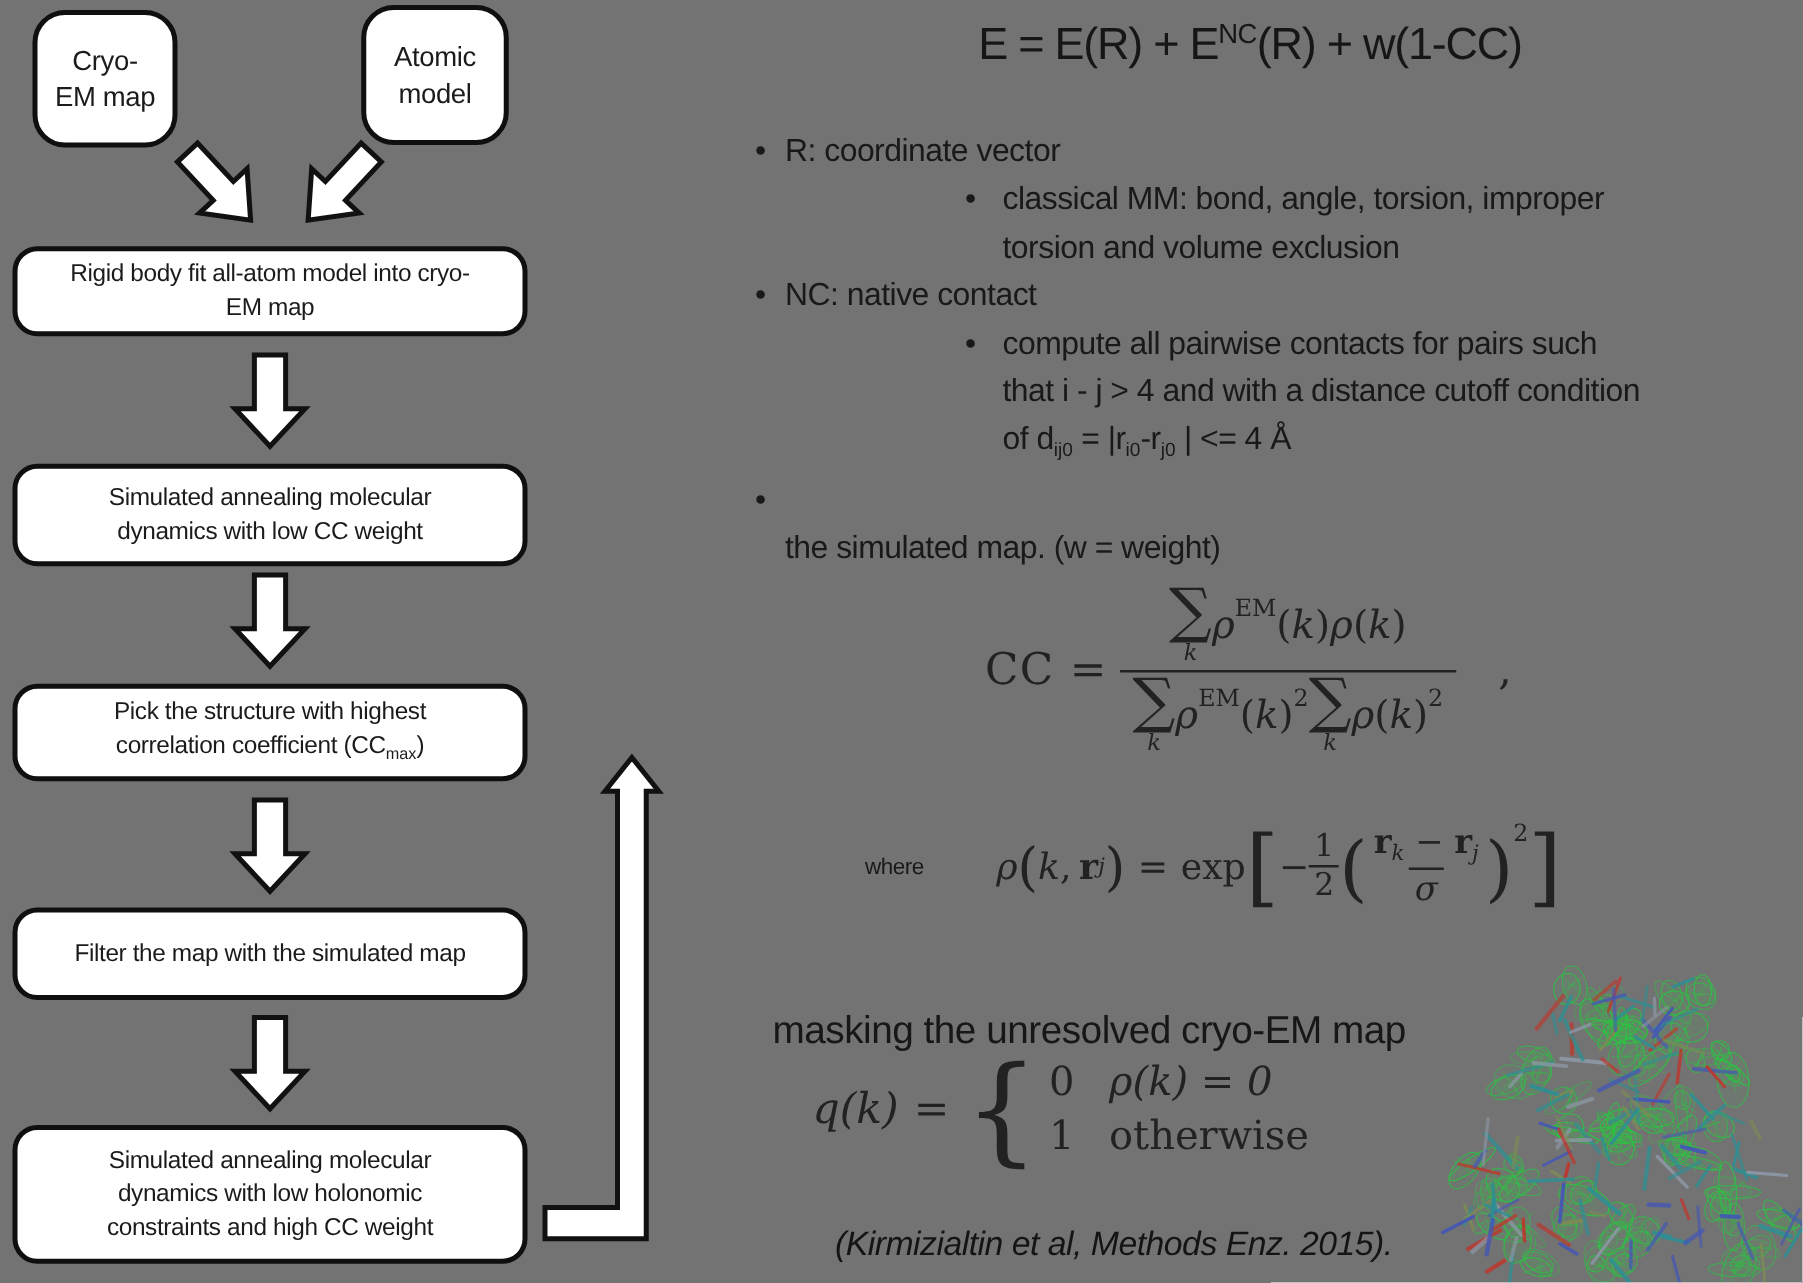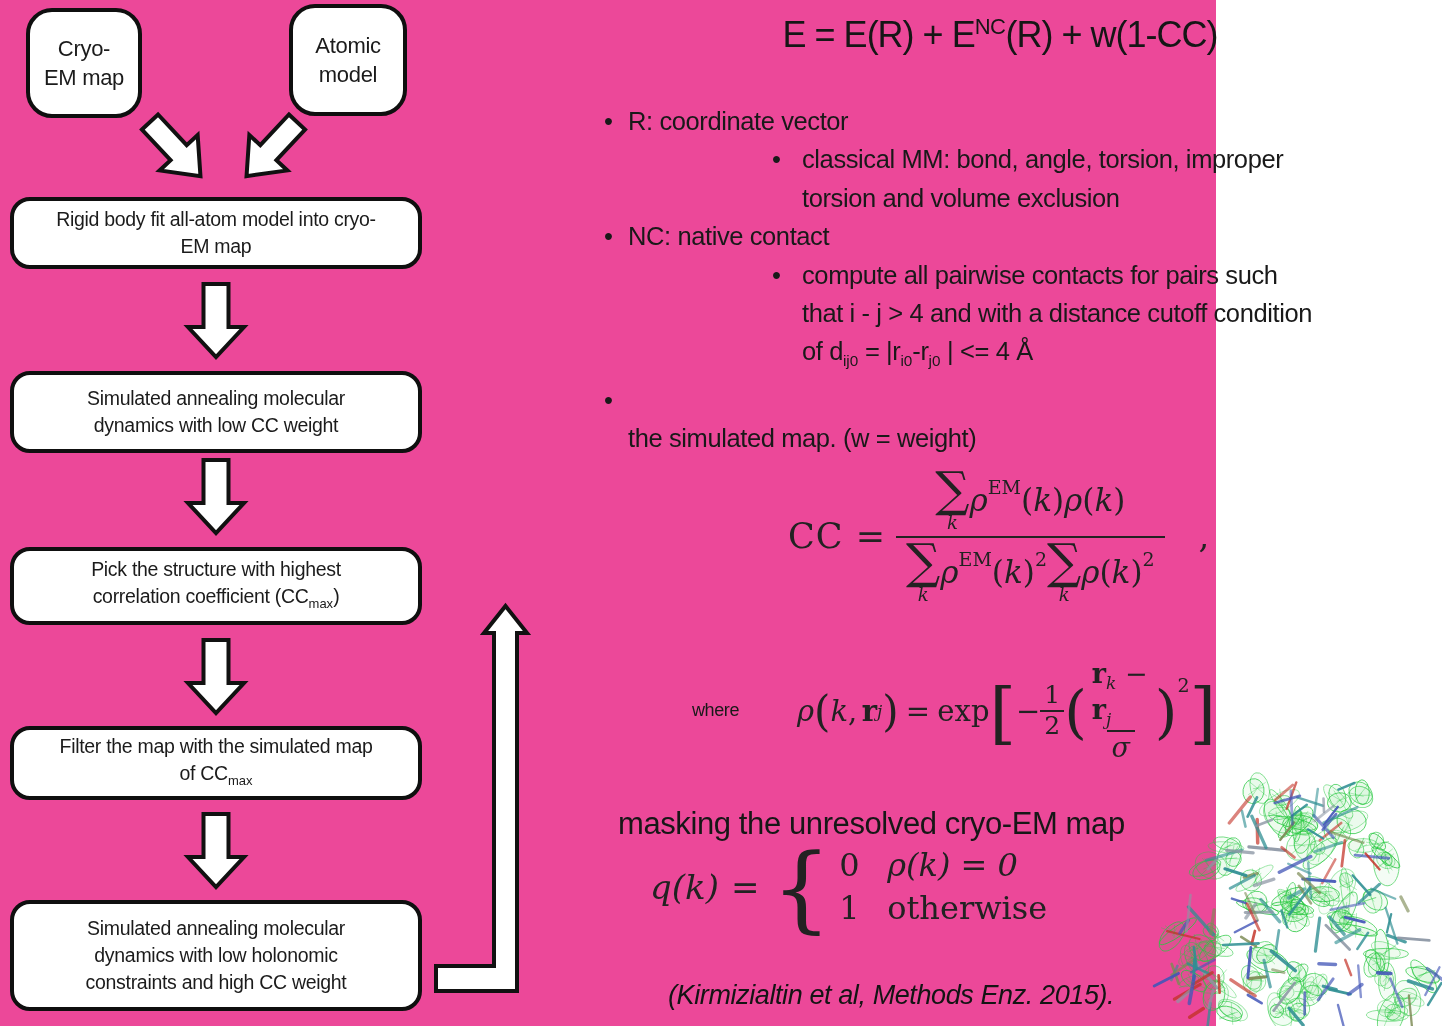--- a/index.html
+++ b/index.html
@@ -1,18 +1,18 @@
 <!DOCTYPE html>
 <html><head>
 <meta charset="utf-8">
 <style>
   html,body{margin:0;padding:0;background:#ffffff;}
   body{width:1442px;height:1026px;overflow:hidden;position:relative;
        font-family:"Liberation Sans",sans-serif;color:#1b1b1b;}
-  .slide{position:absolute;left:0;top:0;width:1216px;height:1026px;background:#ec4899;}
+  .slide{position:absolute;left:0;top:0;width:1442px;height:1026px;background:#737373;}
 
   
   .flow-svg{position:absolute;left:0;top:0;width:560px;height:1026px;}
   .flow-svg polygon{fill:#ffffff;stroke:#111111;stroke-width:4;stroke-linejoin:miter;}
   .fbox{position:absolute;background:#fff;border:4px solid #0f0f0f;
         display:flex;flex-direction:column;justify-content:center;align-items:center;
         text-align:center;box-sizing:border-box;letter-spacing:-0.3px;}
   .fbox .ln{display:block;width:100%;}
   .inbox{border-radius:26px;font-size:22px;line-height:29px;}
   #box-cryo{left:26px;top:8px;width:116px;height:110px;}
@@ -118,21 +118,20 @@
   <div class="fbox pbox" id="box-step2">
     <span class="ln">Simulated annealing molecular</span>
     <span class="ln">dynamics with low CC weight</span>
   </div>
   <div class="fbox pbox" id="box-step3">
     <span class="ln">Pick the structure with highest</span>
     <span class="ln"><span>correlation coefficient (CC</span><sub>max</sub><span>)</span></span>
   </div>
   <div class="fbox pbox" id="box-step4">
     <span class="ln">Filter the map with the simulated map</span>
-    <span class="ln"><span>of CC</span><sub>max</sub></span>
   </div>
   <div class="fbox pbox" id="box-step5">
     <span class="ln">Simulated annealing molecular</span>
     <span class="ln">dynamics with low holonomic</span>
     <span class="ln">constraints and high CC weight</span>
   </div>
 
   <div class="energy"><span>E = E(R) + E</span><span class="esup">NC</span><span>(R) + w(1-CC)</span></div>
 
   <div class="bullets">

